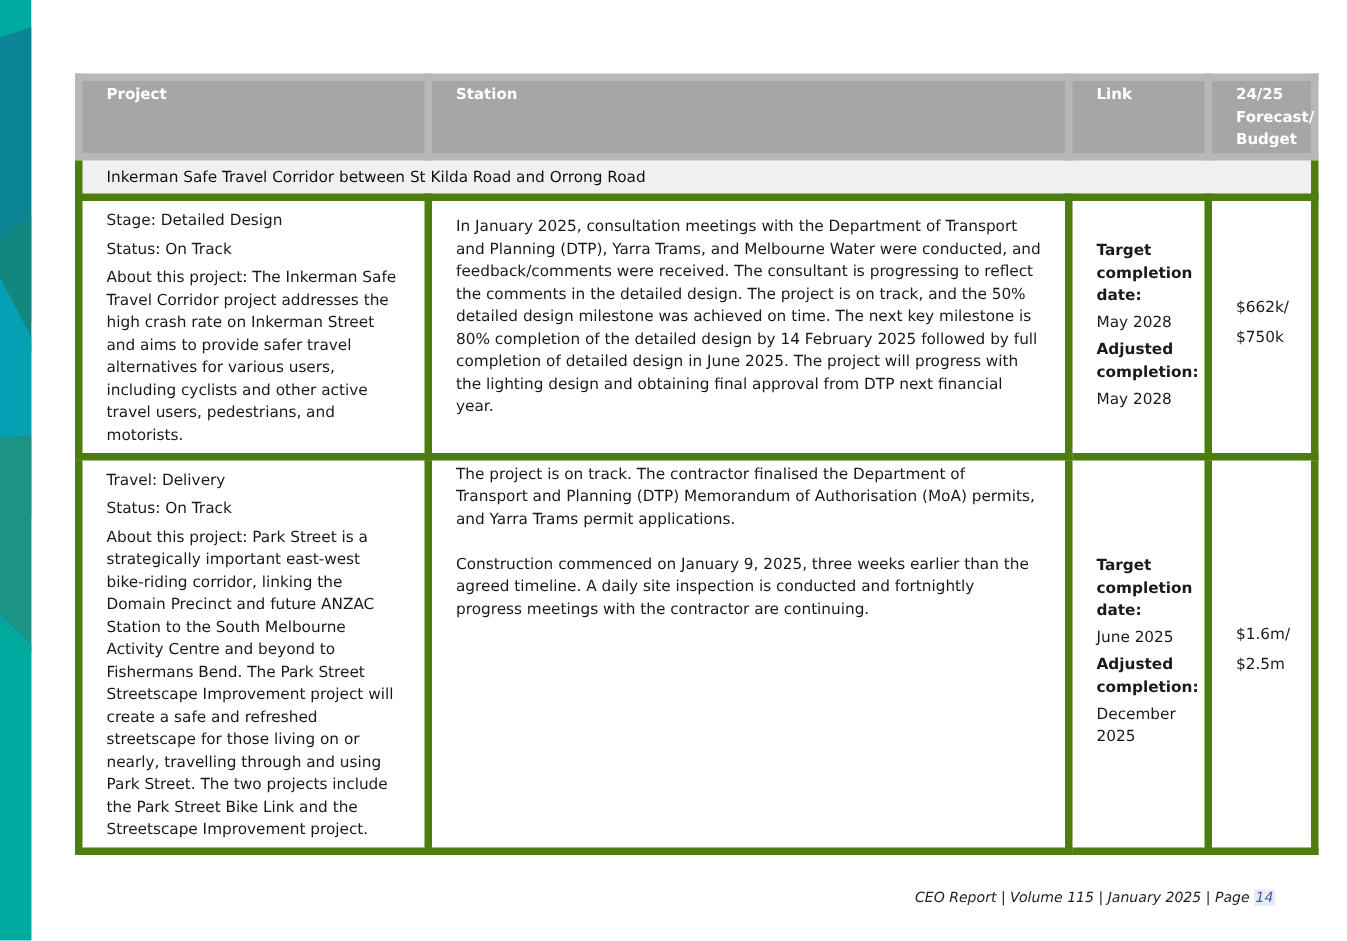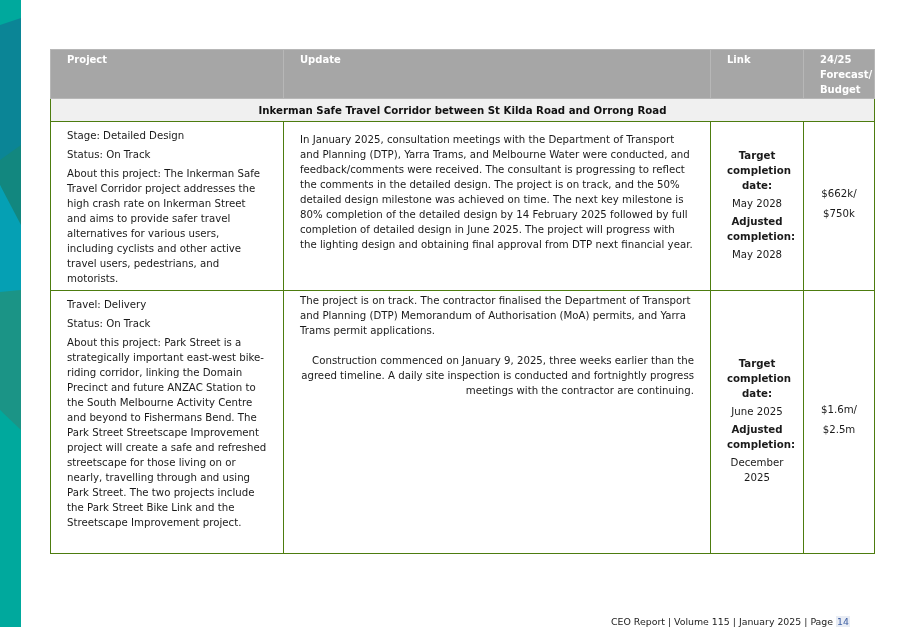--- a/index.html
+++ b/index.html
@@ -12,45 +12,46 @@
   .side-strip {
     position: absolute; left: 0; top: 0; width: 21px; height: 627px; overflow: hidden;
   }
   .side-strip svg { display: block; }
   .report-table {
     position: absolute; left: 50px; top: 49px; width: 824px;
     border-collapse: collapse; table-layout: fixed;
     font-size: 10.2px; line-height: 15px;
   }
   .report-table th, .report-table td {
-    border: 1px solid #4d7c0f; vertical-align: top; padding: 0 16px;
+    border: 5px solid #4d7c0f; vertical-align: top; padding: 0 16px;
   }
   .report-table thead th {
     background: #a6a6a6; color: #ffffff; font-weight: bold; text-align: left;
     height: 44px; padding-top: 2px; padding-bottom: 1px; font-size: 10px; line-height: 15px;
     border-color: #b7b7b7;
   }
   .report-table tr.section-row td {
-    background: #f0f0f0; font-weight: bold; height: 22px; vertical-align: middle;
-    color: #111; font-size: 10.2px; text-align: center;
+    background: #f0f0f0; font-weight: normal; height: 22px; vertical-align: middle;
+    color: #111; font-size: 10.2px;
   }
   .cell-project p { margin: 0 0 4px 0; }
   .cell-project p.first { margin-top: 6px; }
   .b { font-weight: normal; }
   .cell-update p { margin: 0; }
   .cell-update { padding-top: 10px !important; }
   .cell-update.tight { padding-top: 2px !important; }
-  .cell-update p + p { margin-top: 15px; text-align: right; }
-  .cell-date, .cell-budget { vertical-align: middle !important; text-align: center; }
+  .cell-update p + p { margin-top: 15px; }
+  .cell-date, .cell-budget { vertical-align: middle !important; }
   .cell-date .lbl { font-weight: bold; margin: 0; }
   .cell-date .val { margin: 3px 0 3px 0; }
   .cell-budget p { margin: 0 0 4px 0; line-height: 16px; }
   .footer {
-    position: absolute; right: 48px; top: 616px; font-size: 9.4px; color: #222;
+    position: absolute; right: 48px; top: 593px; font-size: 9.4px; color: #222;
     white-space: nowrap;
+    font-style: italic;
   }
   .footer .page-num { background: #e8ecf4; color: #3e5fa3; padding: 0 1px; }
 </style>
 </head>
 <body>
 
 <div class="side-strip">
   <svg width="21" height="627" viewBox="0 0 21 627">
     <rect x="0" y="0" width="21" height="627" fill="#00a99d"></rect>
     <polygon points="0,25 21,18 21,215 0,160" fill="#0b8596"></polygon>
@@ -64,21 +65,21 @@
 <table class="report-table">
   <colgroup>
     <col style="width:233px">
     <col style="width:427px">
     <col style="width:93px">
     <col style="width:71px">
   </colgroup>
   <thead>
     <tr>
       <th>Project</th>
-      <th>Update</th>
+      <th>Station</th>
       <th>Link</th>
       <th>24/25 Forecast/ Budget</th>
     </tr>
   </thead>
   <tbody>
 
     <tr class="section-row">
       <td colspan="4">Inkerman Safe Travel Corridor between St Kilda Road and Orrong Road</td>
     </tr>
     <tr style="height:151px">

